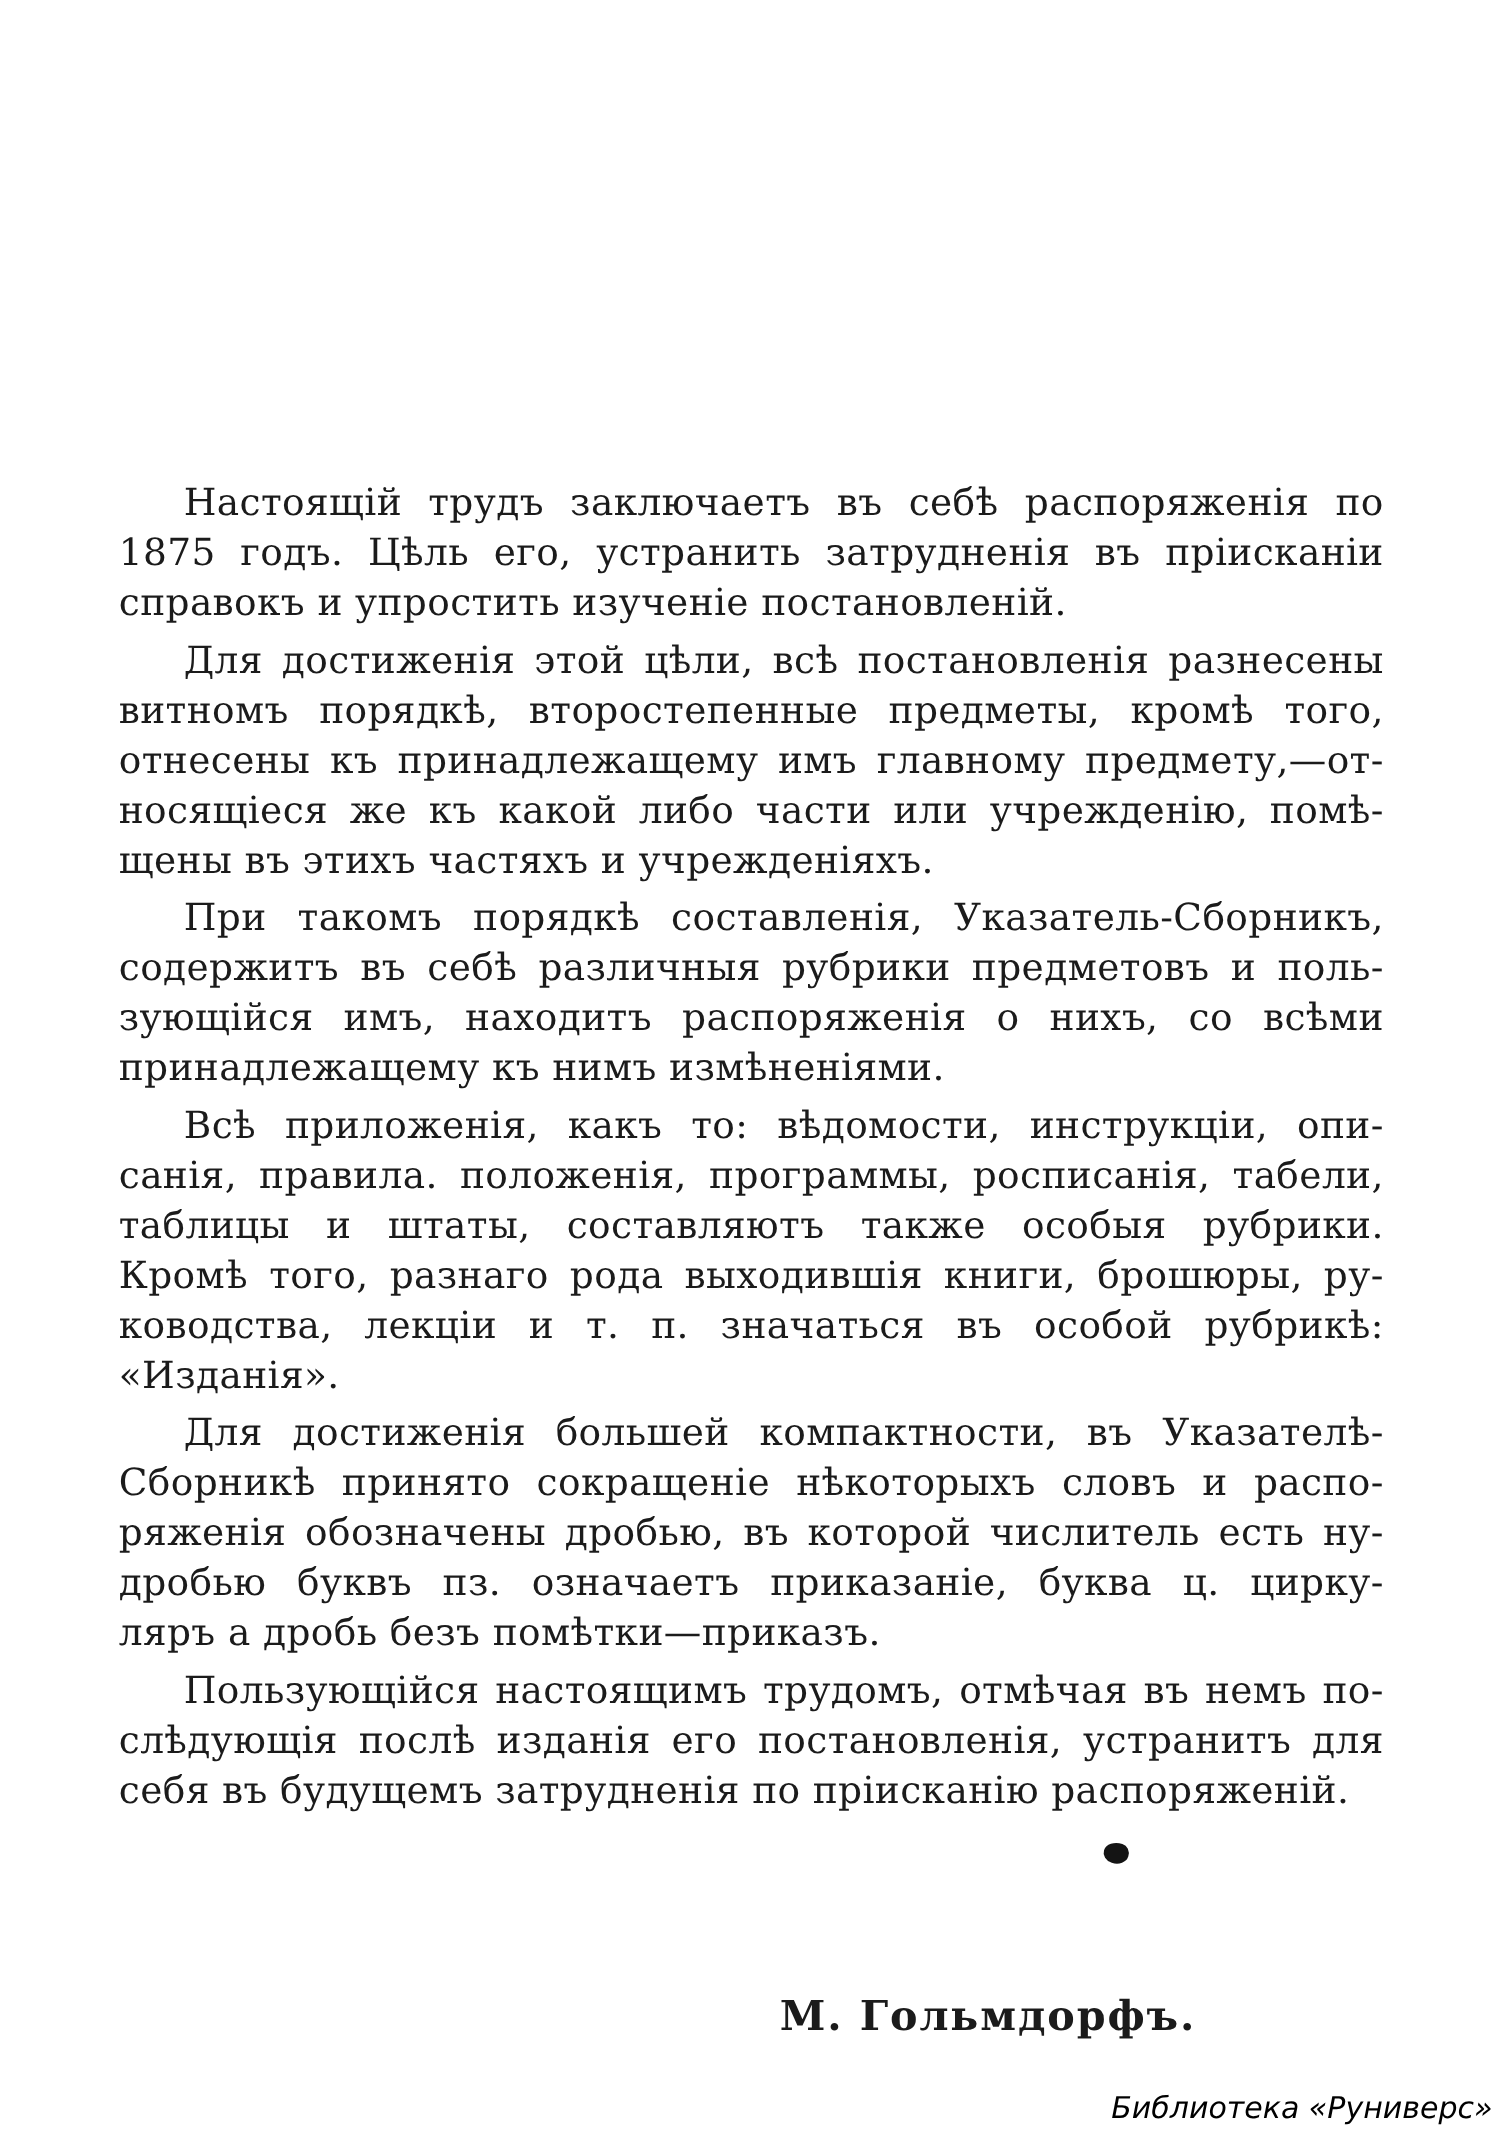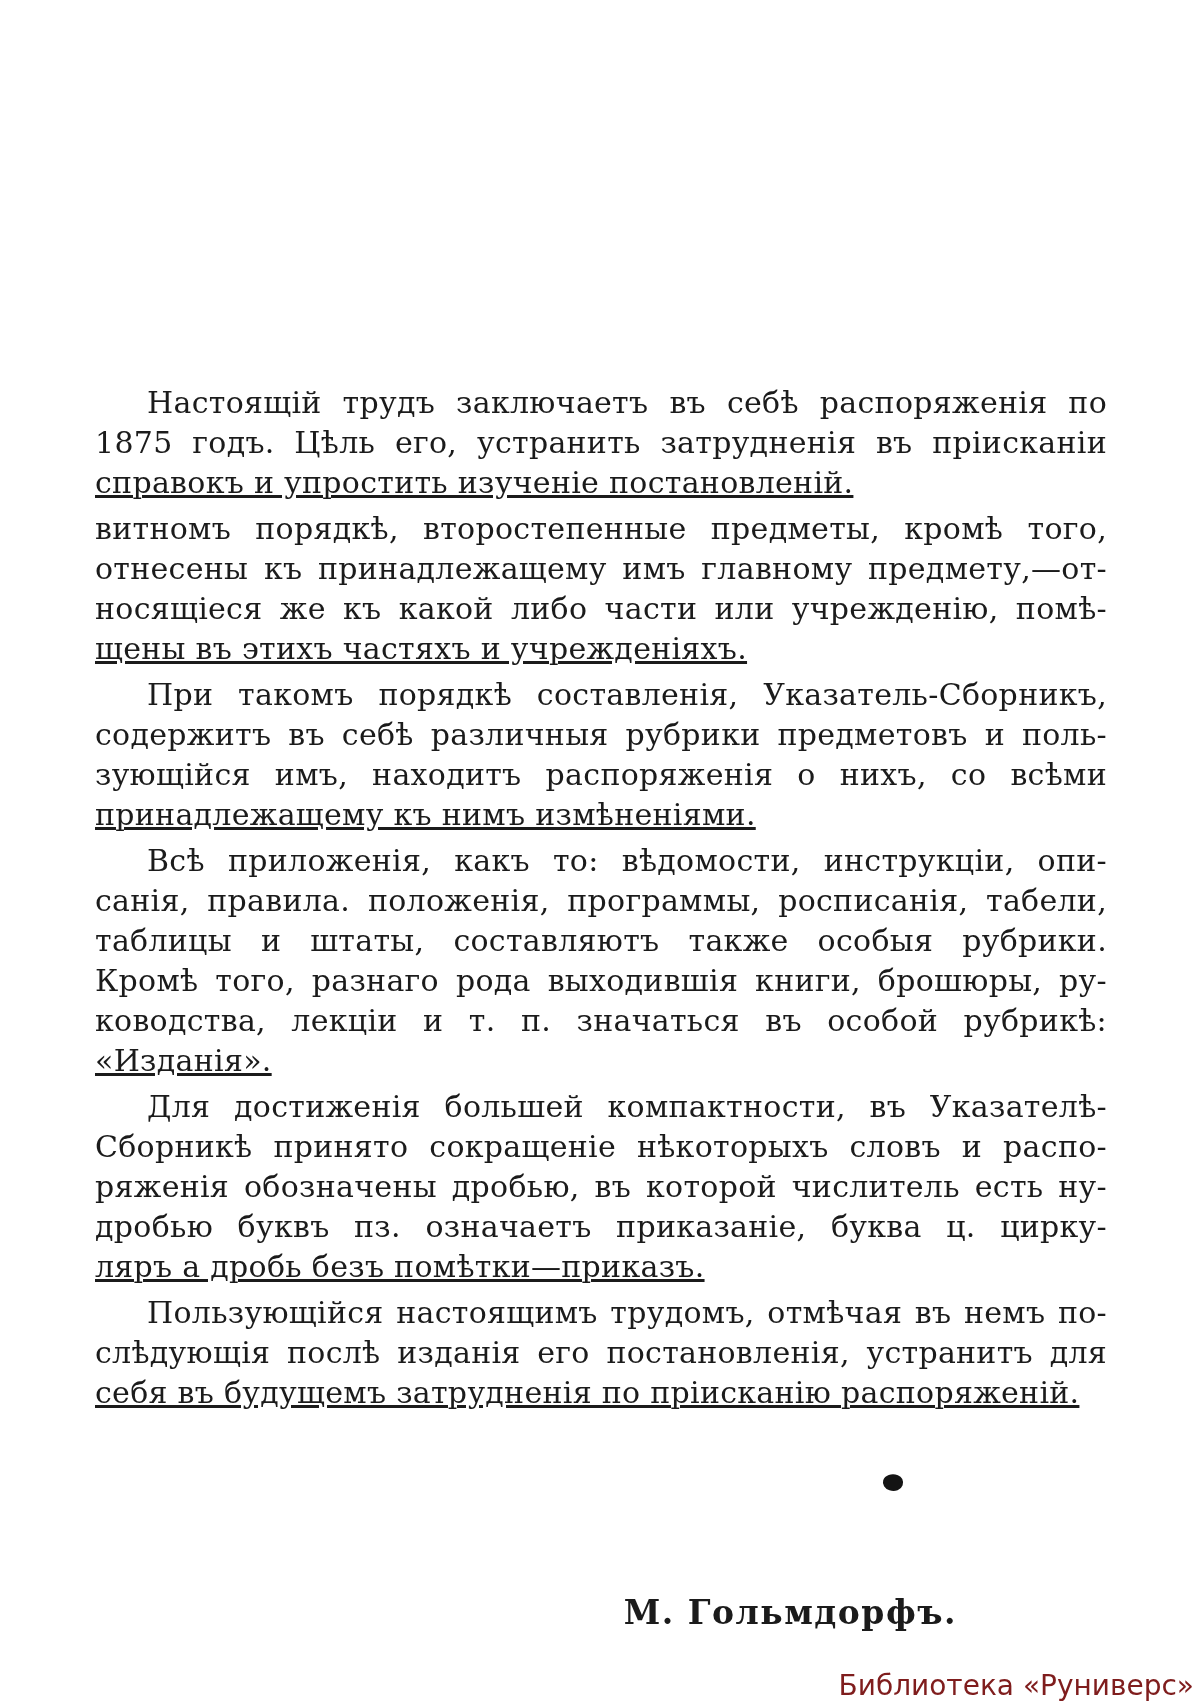--- a/index.html
+++ b/index.html
@@ -33,21 +33,20 @@
     letter-spacing: 0.3px;
     text-align: justify;
     text-align-last: justify;
     white-space: normal;
   }
   .line.first {
     padding-left: 52px;
   }
   .line.last {
     text-align-last: left;
-    text-decoration: underline;
   }
   .signature {
     position: absolute;
     top: 1578px;
     left: 95px;
     width: 1012px;
     box-sizing: border-box;
     padding-right: 150px;
     text-align: right;
     font-size: 33px;
@@ -63,37 +62,39 @@
     height: 17px;
     background: #141414;
     border-radius: 62% 38% 55% 45% / 55% 48% 52% 45%;
     transform: rotate(18deg);
   }
   .watermark {
     position: absolute;
     right: 6px;
     top: 1654px;
     font-family: "DejaVu Sans", sans-serif;
-    font-size: 28px;
+    font-size: 24px;
     line-height: 34px;
-    color: #7f1d1d;
+    color: #000000;
+    font-style: italic;
   }
 </style>
 </head>
 <body>
 
 <div class="page">
 
   <main class="text-block" id="text-block">
       <div class="paragraph">
         <div class="line first">Настоящій трудъ заключаетъ въ себѣ распоряженія по</div>
         <div class="line">1875 годъ. Цѣль его, устранить затрудненія въ пріисканіи</div>
         <div class="line last">справокъ и упростить изученіе постановленій.</div>
       </div>
       <div class="paragraph">
+        <div class="line first">Для достиженія этой цѣли, всѣ постановленія разнесены</div>
         <div class="line">витномъ порядкѣ, второстепенные предметы, кромѣ того,</div>
         <div class="line">отнесены къ принадлежащему имъ главному предмету,—от-</div>
         <div class="line">носящіеся же къ какой либо части или учрежденію, помѣ-</div>
         <div class="line last">щены въ этихъ частяхъ и учрежденіяхъ.</div>
       </div>
       <div class="paragraph">
         <div class="line first">При такомъ порядкѣ составленія, Указатель-Сборникъ,</div>
         <div class="line">содержитъ въ себѣ различныя рубрики предметовъ и поль-</div>
         <div class="line">зующійся имъ, находитъ распоряженія о нихъ, со всѣми</div>
         <div class="line last">принадлежащему къ нимъ измѣненіями.</div>

